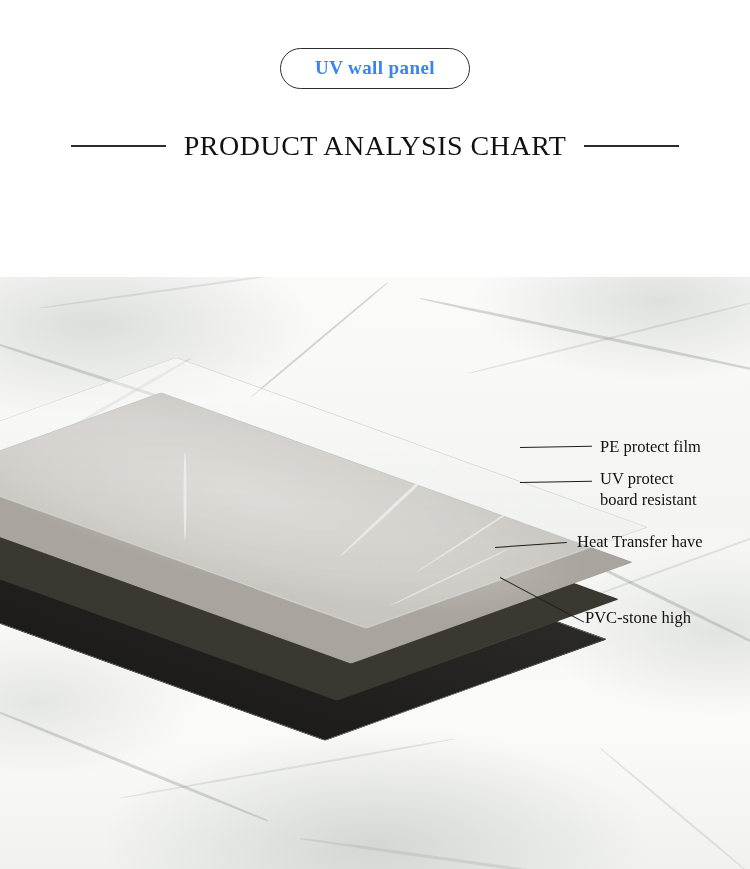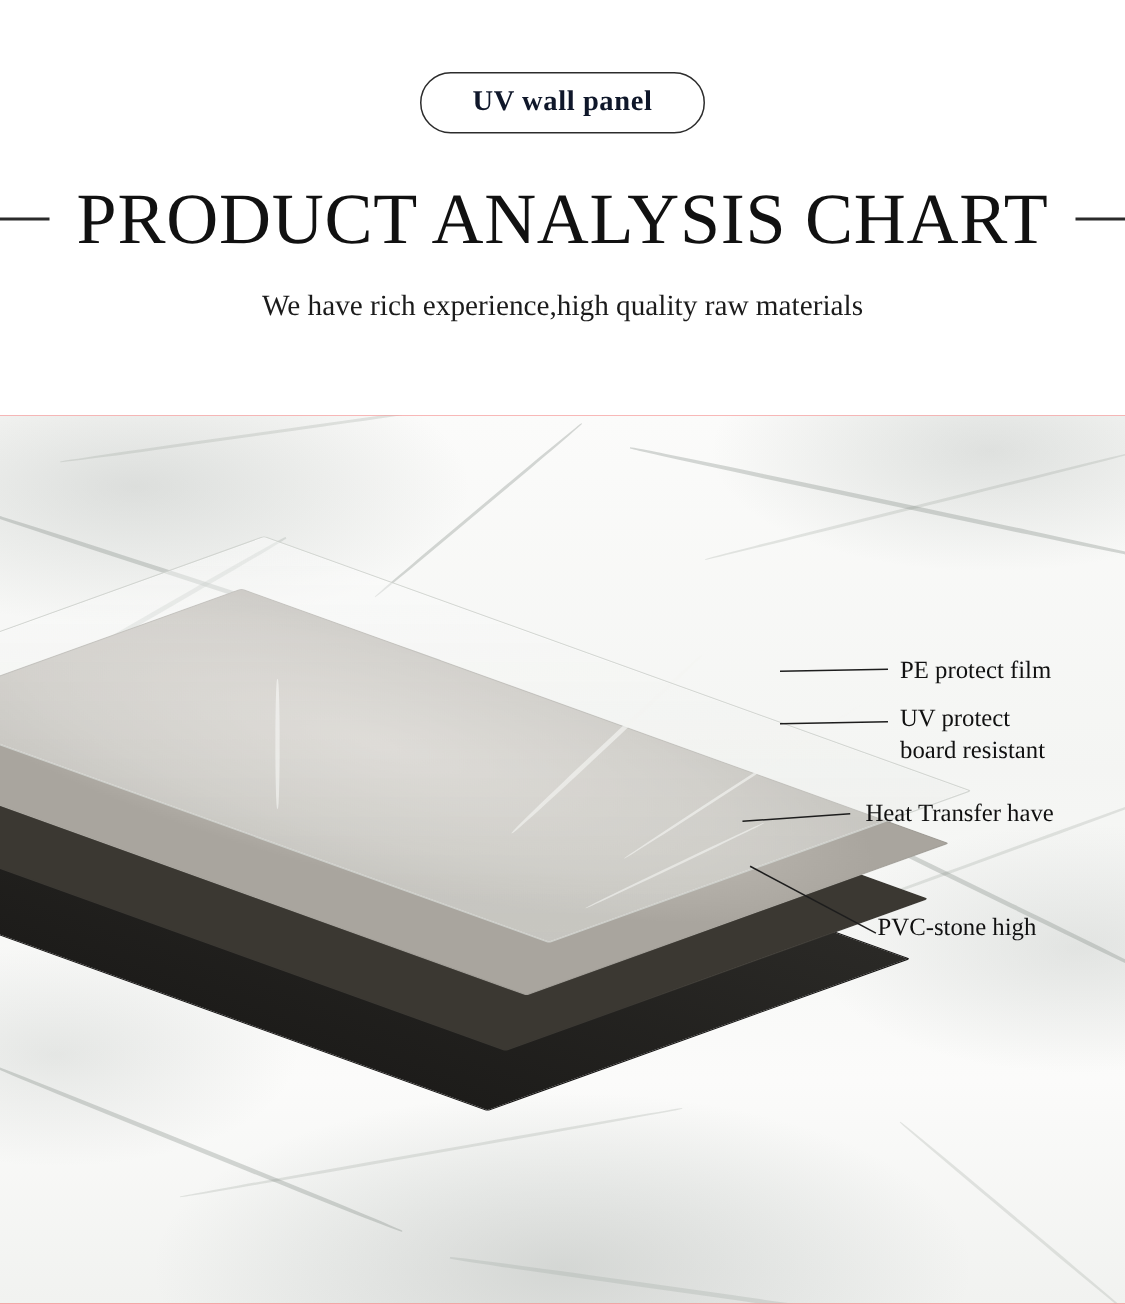--- a/index.html
+++ b/index.html
@@ -37,21 +37,21 @@
     width: 750px;
     text-align: center;
   }
   .badge {
     display: inline-block;
     border: 1px solid #2c2c2c;
     border-radius: 22px;
     padding: 8px 34px 9px 34px;
     font-size: 19px;
     letter-spacing: 0.4px;
-    color: #0f172a;
+    color: #3b82f6;
     font-family: "Liberation Serif", serif;
     font-weight: 700;
   }
 
   .title-row {
     position: absolute;
     top: 118px;
     left: 0;
     width: 750px;
     height: 56px;
@@ -60,21 +60,21 @@
     justify-content: center;
   }
   .title-rule {
     height: 2px;
     background: #2b2b2b;
     flex: 0 0 auto;
   }
   .title-rule.left { width: 95px; margin-right: 18px; margin-left: 5px; }
   .title-rule.right { width: 95px; margin-left: 18px; margin-right: 5px; }
   .main-title {
-    font-size: 48px;
+    font-size: 28px;
     letter-spacing: 0.5px;
     color: #111111;
     white-space: nowrap;
     font-family: "Liberation Serif", serif;
     font-weight: 400;
   }
 
   .subtitle {
     position: absolute;
     top: 190px;
@@ -227,21 +227,20 @@
       <span class="badge">UV wall panel</span>
     </div>
 
     <div class="title-row">
       <span class="title-rule left"></span>
       <span class="main-title">PRODUCT ANALYSIS CHART</span>
       <span class="title-rule right"></span>
     </div>
 
     <div class="subtitle">
-      <span class="line1">We have rich experience,high quality raw materials</span>
     </div>
 
   </div>
 
   <div class="figure">
 
     <div class="marble-bg"></div>
 
     <div class="vein" style="left:-20px; top:60px;  width:330px; height:3px;  transform:rotate(18deg);"></div>
     <div class="vein thin" style="left:40px; top:30px; width:260px; height:2px; transform:rotate(-8deg);"></div>

